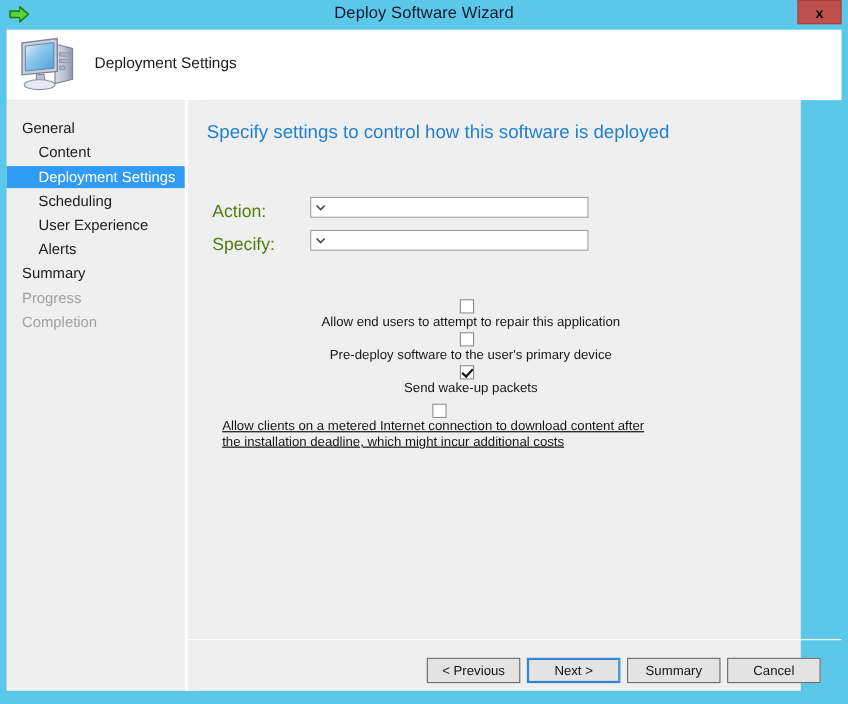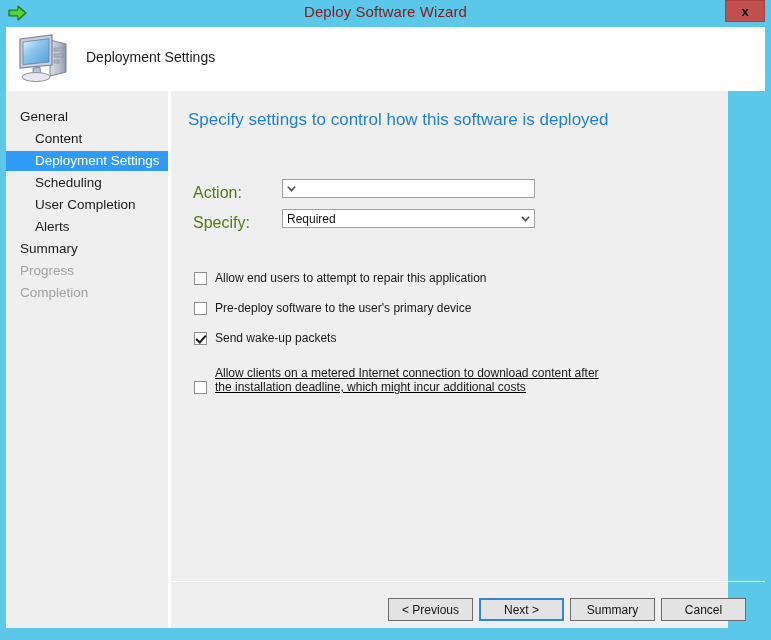--- a/index.html
+++ b/index.html
@@ -40,21 +40,21 @@
     width: 20px;
     height: 18px;
   }
   .titlebar-title {
     position: absolute;
     left: 0;
     top: 3px;
     width: 771px;
     text-align: center;
     font-size: 15px;
-    color: #7f1d1d;
+    color: #0f172a;
     font-family: "Liberation Sans", sans-serif;
     letter-spacing: 0.1px;
   }
   .close-button {
     position: absolute;
     right: 6px;
     top: 0px;
     width: 40px;
     height: 22px;
     background: #c0504d;
@@ -185,22 +185,23 @@
     align-items: center;
     justify-content: center;
     font-size: 9px;
     color: #4a4a4a;
   }
 
   
   .check-row {
     position: absolute;
     display: flex;
-    align-items: flex-end;
+    align-items: center;
     cursor: pointer;
+    flex-direction: column;
   }
   .checkbox {
     width: 13px;
     height: 13px;
     min-width: 13px;
     border: 1px solid #8d8d8d;
     background: #ffffff;
     box-sizing: border-box;
     margin-top: 1px;
     position: relative;
@@ -299,21 +300,21 @@
       </svg>
     </div>
     <div class="header-text">Deployment Settings</div>
   </div>
 
   <div class="sidebar">
     <div class="nav-item level0" style="top:16px;">General</div>
     <div class="nav-item level1" style="top:38px;">Content</div>
     <div class="nav-item selected" style="top:60px;">Deployment Settings</div>
     <div class="nav-item level1" style="top:82px;">Scheduling</div>
-    <div class="nav-item level1" style="top:104px;">User Completion</div>
+    <div class="nav-item level1" style="top:104px;">User Experience</div>
     <div class="nav-item level1" style="top:126px;">Alerts</div>
     <div class="nav-item level0" style="top:148px;">Summary</div>
     <div class="nav-item level0 disabled" style="top:170px;">Progress</div>
     <div class="nav-item level0 disabled" style="top:192px;">Completion</div>
   </div>
   <div class="sidebar-divider"></div>
 
   <div class="content">
 
     <div class="page-heading">Specify settings to control how this software is deployed</div>
@@ -322,21 +323,20 @@
     <div class="combo" style="left:111px; top:88px; width:253px;">
       <span class="combo-arrow">
         <svg width="9" height="6" viewBox="0 0 9 6">
             <path d="M0.8 0.8 L4.5 4.6 L8.2 0.8" fill="none" stroke="#4a4a4a" stroke-width="1.5"></path>
           </svg>
       </span>
     </div>
 
     <div class="field-label" style="left:22px; top:123px;">Specify:</div>
     <div class="combo" style="left:111px; top:118px; width:253px;">
-      <span class="combo-value">Required</span>
       <span class="combo-arrow">
         <svg width="9" height="6" viewBox="0 0 9 6">
             <path d="M0.8 0.8 L4.5 4.6 L8.2 0.8" fill="none" stroke="#4a4a4a" stroke-width="1.5"></path>
           </svg>
       </span>
     </div>
 
     <div class="check-row" style="left:23px; top:180px; width:460px;">
       <span class="checkbox"></span>
       <span class="check-label">Allow end users to attempt to repair this application</span>

